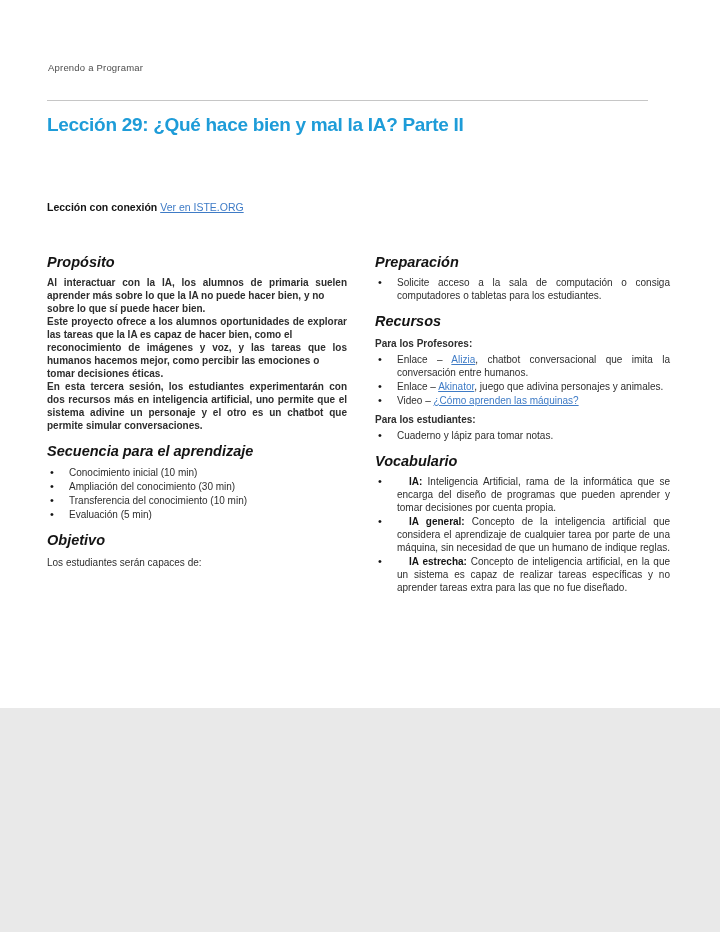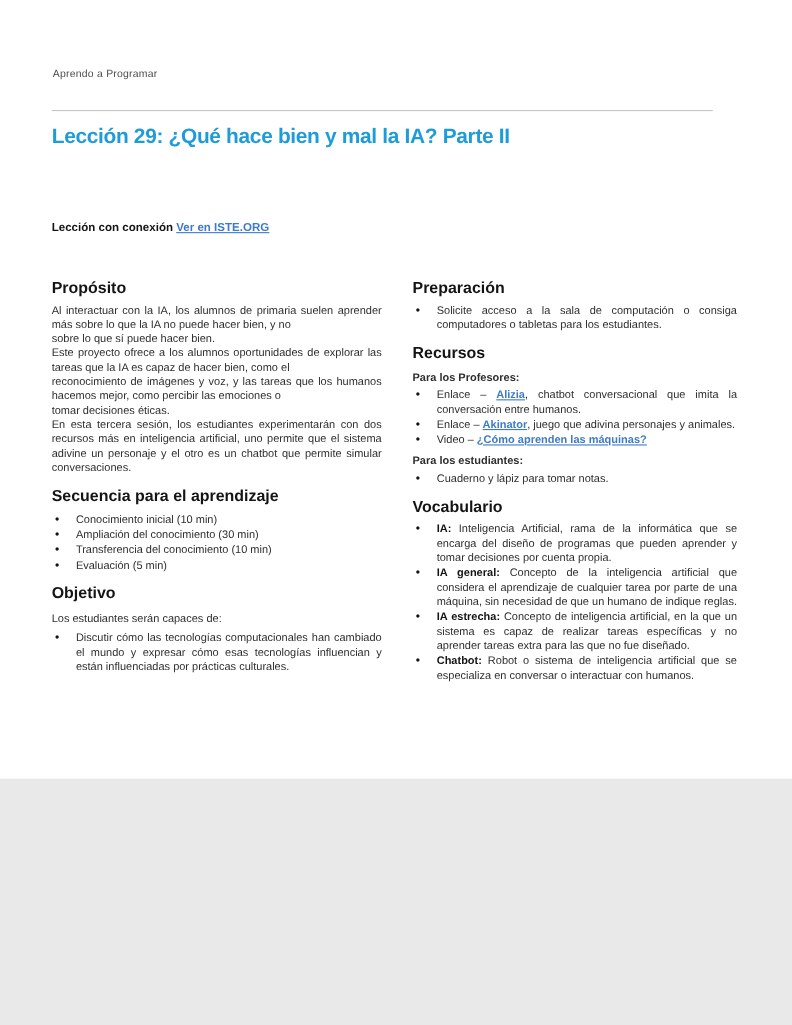--- a/index.html
+++ b/index.html
@@ -29,53 +29,52 @@
   }
   .subtitle{
     position:absolute;top:201px;left:47px;
     font-size:10.5px;
   }
   .subtitle-label{font-weight:700;color:#141414;}
   .link{
     color:var(--link-blue,#3e7bc6);
     text-decoration:underline;
     cursor:pointer;
-    font-weight:bold;
   }
   .columns{
     position:absolute;top:254px;left:47px;width:623px;
     display:flex;gap:28px;
   }
   .col{font-size:10px;line-height:1.3;}
   .col.left{width:300px;}
   .col.right{width:295px;}
   h2{
     font-size:14.5px;font-weight:700;color:#141414;
-    margin:11px 0 5px 0;line-height:1.2;
+    margin:11px 0 5px 0;line-height:1.2;font-style:italic;
   }
   .col > h2:first-child{margin-top:0;}
   .body-text{text-align:justify;}
-  .prewrap{white-space:pre-line;}
+  .prewrap{white-space:pre-line;font-weight:bold;}
   .label{margin:6px 0 3px 0;font-weight:bold;}
   .intro{margin:7px 0 5px 0;}
   ul.bullets{
     list-style:none;margin:1px 0 2px 0;padding:0;
   }
   ul.bullets li{
     position:relative;
     padding-left:22px;
     margin:0 0 1px 0;
     text-align:justify;
   }
   ul.bullets li::before{
     content:"\2022";
     position:absolute;left:3px;top:-1px;
     color:#141414;font-size:11px;
   }
-  .vocab b, .vocab .term{font-weight:700;color:#141414;}
+  .vocab b, .vocab .term{font-weight:700;color:#141414;margin-left:12px;}
   .footer-rule{
     position:absolute;top:821px;left:47px;width:601px;height:2px;
     background:#3d3d3d;
   }
   .footer-brand{
     position:absolute;top:842px;left:48px;
     font-size:9.5px;color:#c4c4c4;
   }
   .footer-brand b{color:#c4c4c4;}
   .page-number{
@@ -112,23 +111,20 @@
       <h2>Secuencia para el aprendizaje</h2>
       <ul class="bullets">
         <li>Conocimiento inicial (10 min)</li>
         <li>Ampliación del conocimiento (30 min)</li>
         <li>Transferencia del conocimiento (10 min)</li>
         <li>Evaluación (5 min)</li>
       </ul>
 
       <h2>Objetivo</h2>
       <div class="body-text intro">Los estudiantes serán capaces de:</div>
-      <ul class="bullets">
-        <li>Discutir cómo las tecnologías computacionales han cambiado el mundo y expresar cómo esas tecnologías influencian y están influenciadas por prácticas culturales.</li>
-      </ul>
     </div>
 
     <div class="col right">
       <h2>Preparación</h2>
       <ul class="bullets">
         <li>Solicite acceso a la sala de computación o consiga computadores o tabletas para los estudiantes.</li>
       </ul>
 
       <h2>Recursos</h2>
       <div class="body-text label">Para los Profesores:</div>
@@ -146,21 +142,20 @@
       <div class="body-text label">Para los estudiantes:</div>
       <ul class="bullets">
         <li>Cuaderno y lápiz para tomar notas.</li>
       </ul>
 
       <h2>Vocabulario</h2>
       <ul class="bullets vocab">
         <li><b class="term">IA:</b><span> Inteligencia Artificial, rama de la informática que se encarga del diseño de programas que pueden aprender y tomar decisiones por cuenta propia.</span></li>
         <li><b class="term">IA general:</b><span> Concepto de la inteligencia artificial que considera el aprendizaje de cualquier tarea por parte de una máquina, sin necesidad de que un humano de indique reglas.</span></li>
         <li><b class="term">IA estrecha:</b><span> Concepto de inteligencia artificial, en la que un sistema es capaz de realizar tareas específicas y no aprender tareas extra para las que no fue diseñado.</span></li>
-        <li><b class="term">Chatbot:</b><span> Robot o sistema de inteligencia artificial que se especializa en conversar o interactuar con humanos.</span></li>
       </ul>
     </div>
 
   </div>
 
   <div class="footer-rule"></div>
   <div class="footer-brand">
     <span>Ideo</span><b>Digital</b>
   </div>
   <div class="page-number">64</div>

